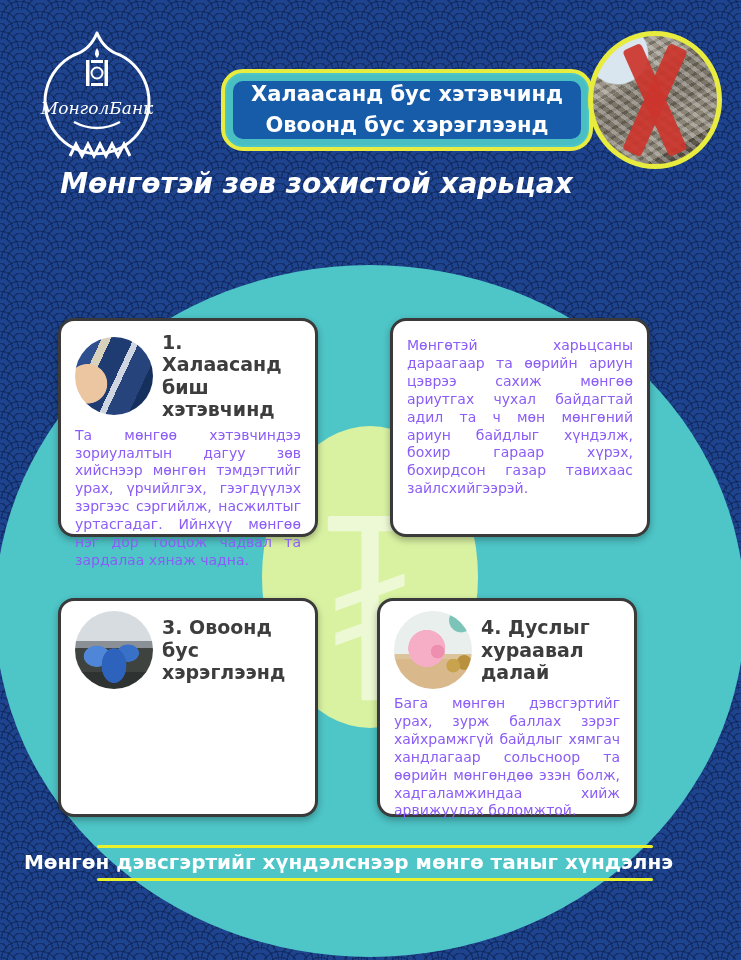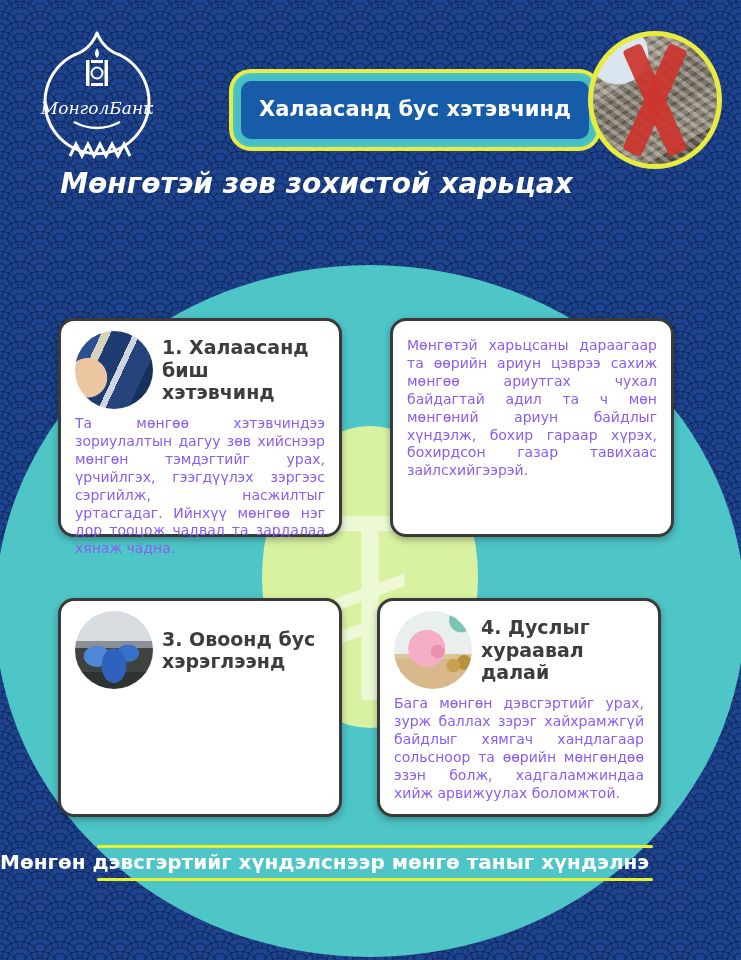--- a/index.html
+++ b/index.html
@@ -13,39 +13,39 @@
     background-size:40px 20px;
     background-position:0 0, 20px 10px;
     padding-left:40px;
   }
   
   .teal-ellipse{position:absolute;left:-5px;top:265px;width:750px;height:692px;border-radius:50%;background:#4ec5c7;}
   .green-ellipse{position:absolute;left:262px;top:426px;width:216px;height:302px;border-radius:50%;background:#d9f2a2;}
   .watermark{position:absolute;left:322px;top:512px;width:96px;height:200px;opacity:.55;}
   
   .logo{position:absolute;left:36px;top:28px;width:122px;height:134px;}
-  .pill{position:absolute;left:229px;top:69px;width:372px;height:82px;box-sizing:border-box;
+  .pill{position:absolute;left:221px;top:69px;width:372px;height:82px;box-sizing:border-box;
         border:4px solid #e7ec3f;border-radius:22px;background:#4ec5c7;padding:0;}
   .pill-inner{position:absolute;inset:2px;border:6px solid #49bfc4;border-radius:16px;background:#175ca8;
         display:flex;flex-direction:column;align-items:center;justify-content:center;}
   .pill-inner div{color:#fff;font-weight:bold;font-size:21px;line-height:1.5;white-space:nowrap;}
   .no-circle{position:absolute;left:588px;top:31px;width:124px;height:128px;border-radius:50%;
         border:5px solid #e7ec3f;overflow:hidden;
         background:
           radial-gradient(circle at 20% 14%, #d9e6ef 0 20%, rgba(0,0,0,0) 21%),
           repeating-linear-gradient(37deg, rgba(255,255,255,.28) 0 4px, rgba(0,0,0,0) 4px 9px),
           repeating-linear-gradient(-29deg, rgba(40,35,25,.32) 0 3px, rgba(0,0,0,0) 3px 8px),
           linear-gradient(150deg,#b8c6d2 0 12%,#9a9488 12% 35%,#7c766a 35% 60%,#8c8679 60% 80%,#5f594e 80% 100%);}
   .xbar{position:absolute;left:52px;top:6px;width:20px;height:116px;background:#cc352c;border-radius:4px;opacity:.92;}
   .xbar.a{transform:rotate(24deg);}
   .xbar.b{transform:rotate(-24deg);}
   .main-title{position:absolute;left:0;top:165px;width:633px;text-align:center;color:#ffffff;
         font-weight:bold;font-style:italic;font-size:28px;line-height:1.35;}
   
-  .card{position:absolute;width:284px;height:219px;box-sizing:border-box;background:#ffffff;
+  .card{position:absolute;width:260px;height:219px;box-sizing:border-box;background:#ffffff;
         border:3px solid #3a3a3a;border-radius:16px;padding:10px 14px;
         box-shadow:0 3px 7px rgba(0,0,0,.3);}
   .card.c1{left:58px;top:318px;}
   .card.c2{left:390px;top:318px;}
   .card.c3{left:58px;top:598px;}
   .card.c4{left:377px;top:598px;}
   .card-head{display:flex;gap:9px;align-items:center;}
   .photo{width:78px;height:78px;border-radius:50%;flex:none;}
   .card-title{font-size:19px;font-weight:bold;color:#3d3d3d;line-height:1.18;}
   .card-body{margin-top:6px;font-size:14px;line-height:1.28;color:#8b5cf6;text-align:justify;}
@@ -65,21 +65,21 @@
       radial-gradient(circle at 86% 12%, #7cc4b8 0 12%, rgba(0,0,0,0) 13%),
       radial-gradient(circle at 76% 70%, #c8a24c 0 8%, rgba(0,0,0,0) 9%),
       radial-gradient(circle at 90% 66%, #b8903e 0 8%, rgba(0,0,0,0) 9%),
       radial-gradient(circle at 56% 52%, #ef8fb0 0 11%, rgba(0,0,0,0) 12%),
       radial-gradient(circle at 42% 48%, #f5aec6 0 30%, rgba(0,0,0,0) 31%),
       linear-gradient(180deg,#e9efec 0 55%,#dcc49a 55% 62%,#d9b98c 62% 100%);}
   
   .rule{position:absolute;left:97px;width:556px;height:3px;background:#e9f02c;border-radius:2px;}
   .rule.top{top:845px;}
   .rule.bottom{top:878px;}
-  .footer-text{position:absolute;left:0;top:850px;width:697px;text-align:left;color:#ffffff;
+  .footer-text{position:absolute;left:0;top:850px;width:697px;text-align:center;color:#ffffff;
         font-weight:bold;font-size:20px;white-space:nowrap;}
 </style>
 </head>
 <body>
 
 <div class="page">
 
   <div class="teal-ellipse"></div>
   <div class="green-ellipse"></div>
 
@@ -105,20 +105,21 @@
       <circle cx="61" cy="45" r="5.5" fill="none" stroke="#ffffff" stroke-width="2"></circle>
     </g>
     <text x="61" y="86" text-anchor="middle" font-family="DejaVu Serif, serif" font-style="italic" font-size="17" fill="#ffffff">МонголБанк</text>
     <path d="M38,94 Q61,106 84,94" fill="none" stroke="#ffffff" stroke-width="2.5"></path>
     <path d="M34,128 l6,-12 l6,12 l6,-12 l6,12 l6,-12 l6,12 l6,-12 l6,12 l6,-12 l6,12" fill="none" stroke="#ffffff" stroke-width="3"></path>
   </svg>
 
   <div class="pill">
     <div class="pill-inner">
       <div>Халаасанд бус хэтэвчинд</div>
+      <div>Овоонд бус хэрэглээнд</div>
     </div>
   </div>
 
   <div class="no-circle" title="money-on-ovoo-pile-crossed-out">
     <div class="xbar a"></div>
     <div class="xbar b"></div>
   </div>
 
   <div class="main-title">
     <div>Мөнгөтэй зөв зохистой харьцах</div>

